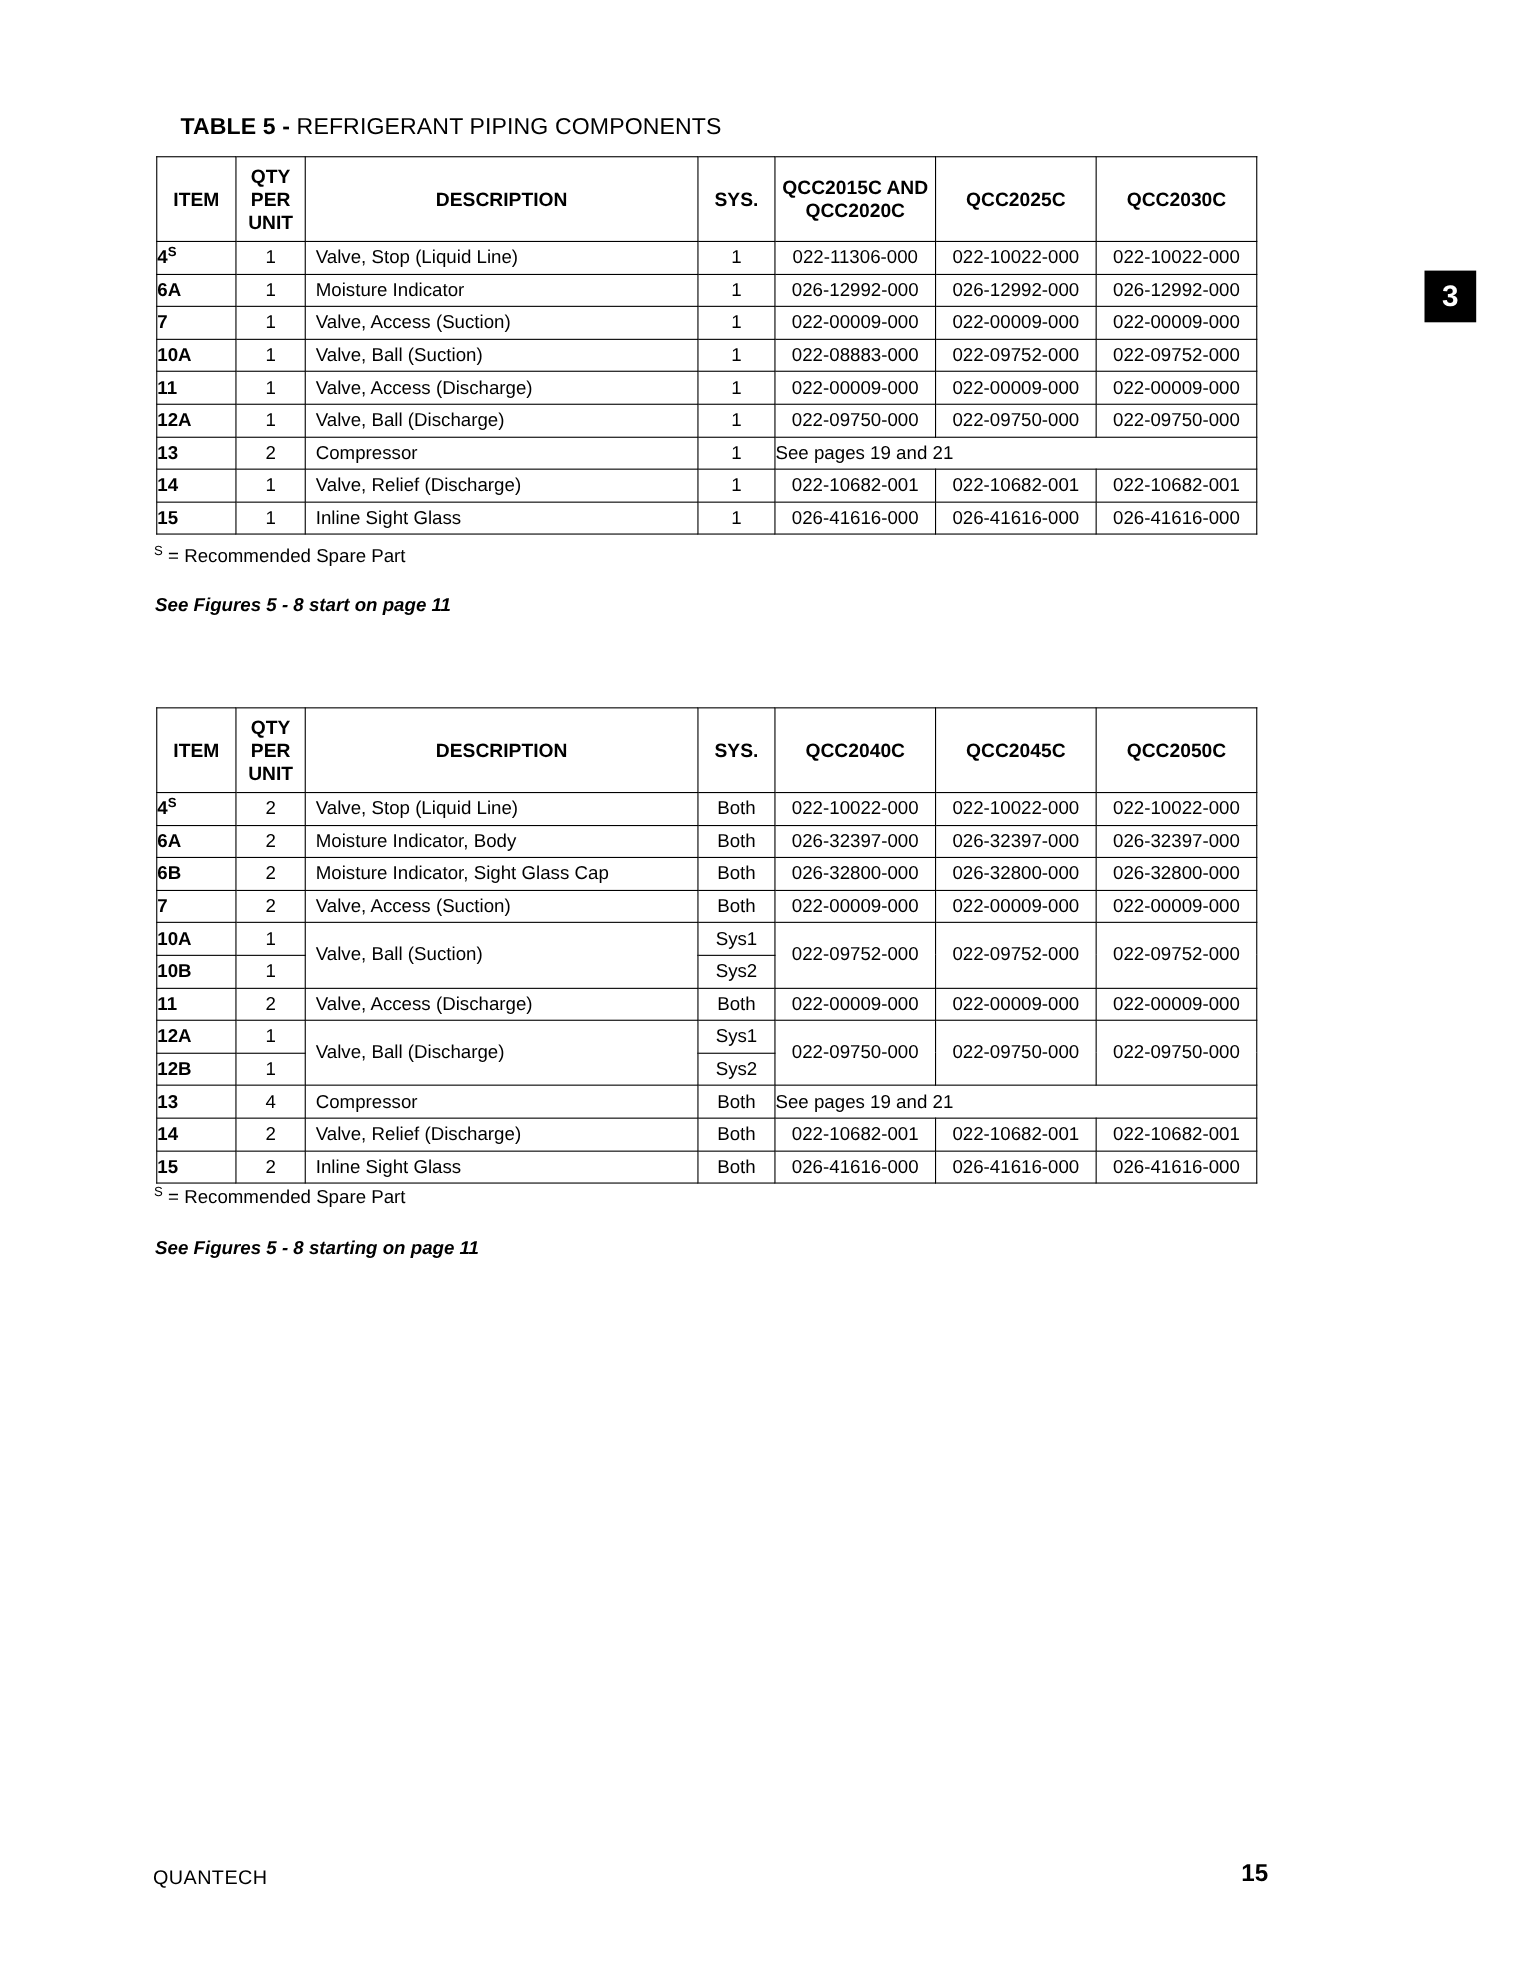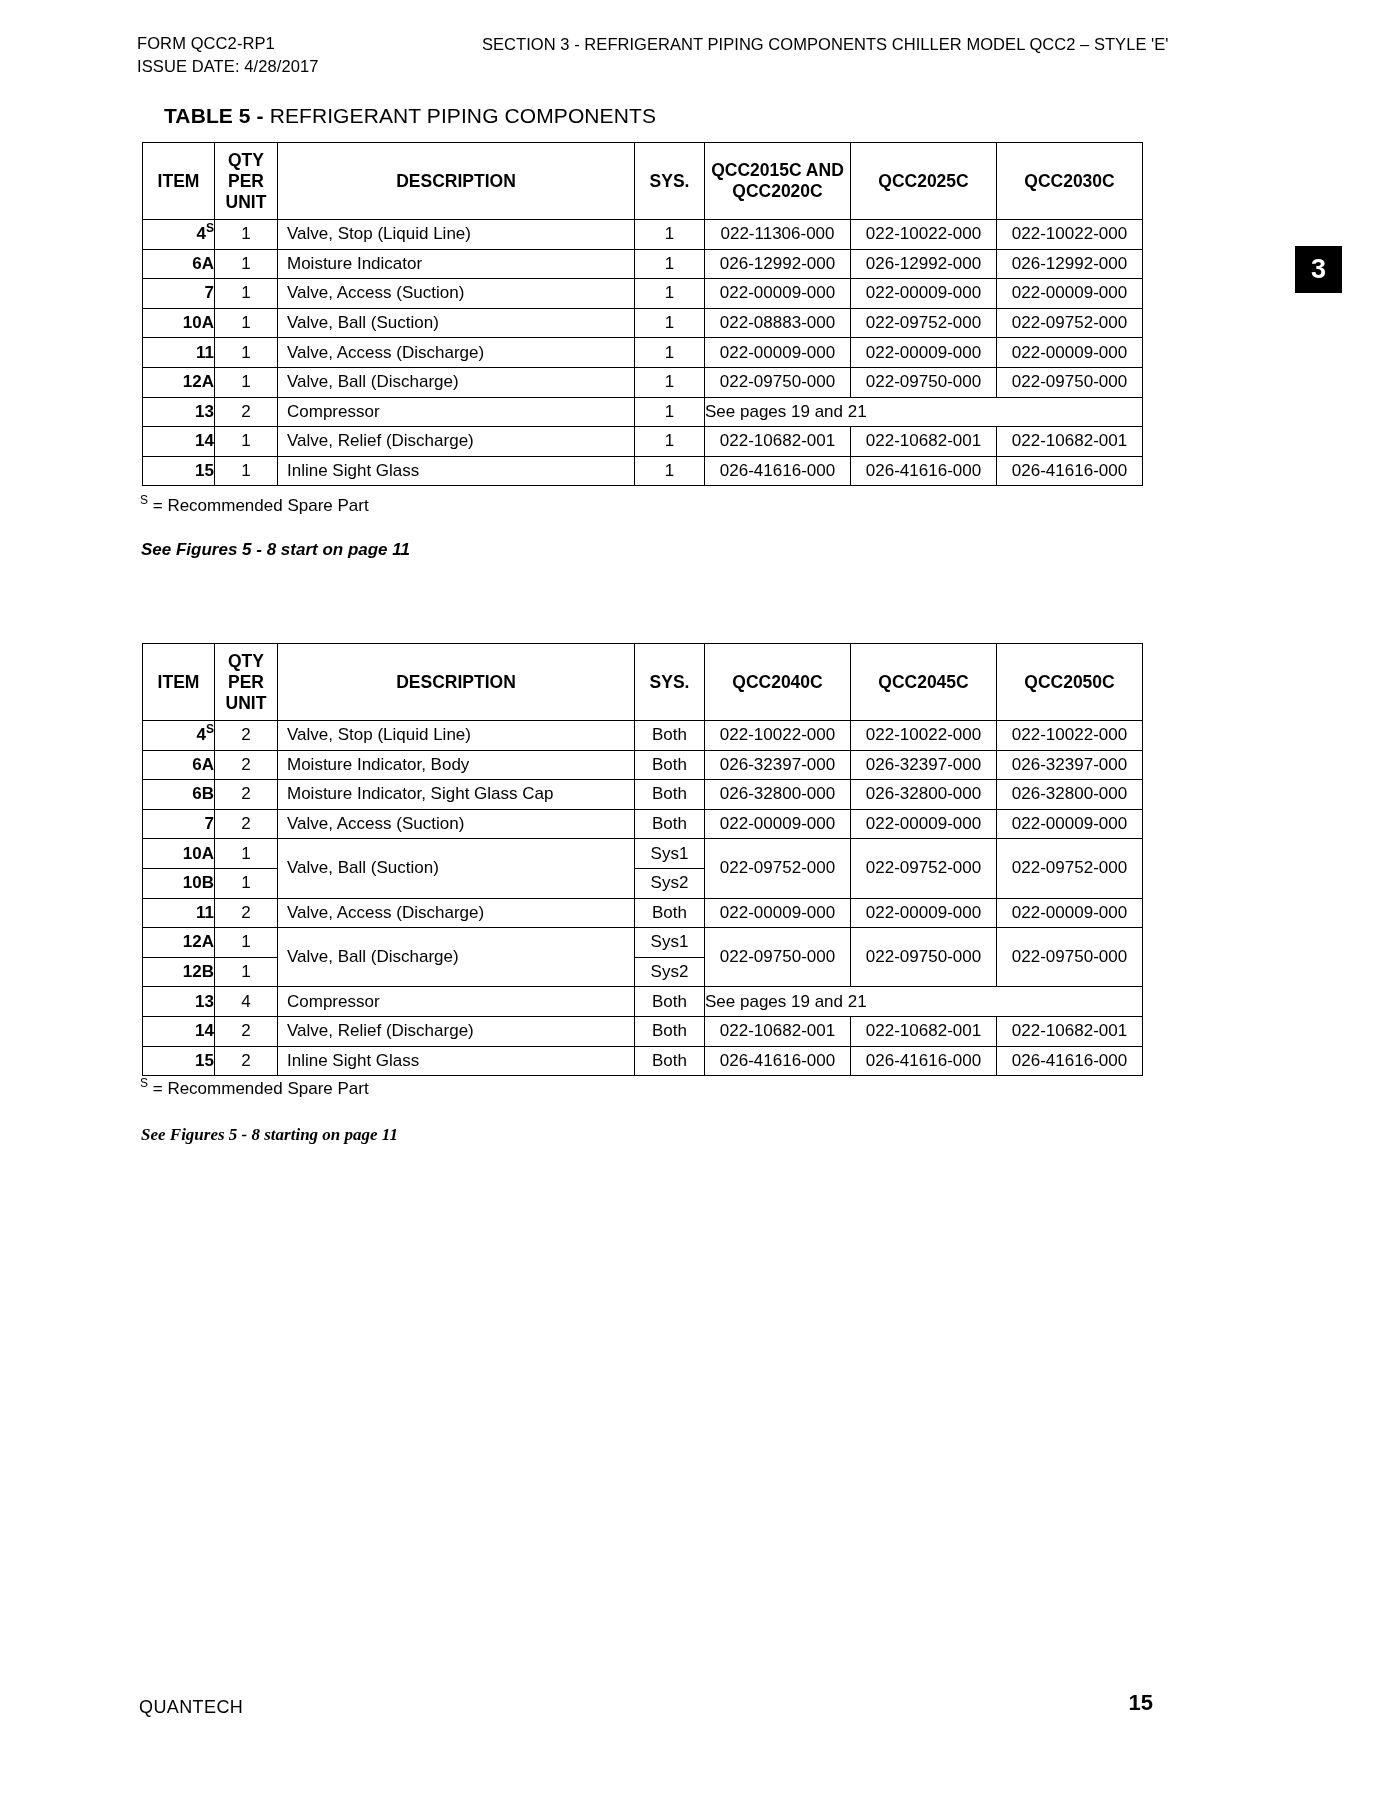--- a/index.html
+++ b/index.html
@@ -94,21 +94,21 @@
   table.parts thead th {
     font-weight: bold;
     text-align: center;
     height: 76px;
     line-height: 21px;
     font-size: 17.5px;
   }
   table.parts tbody td {
     height: 28.6px;
   }
-  .c-item   { text-align: right; font-weight: bold; }
+  .c-item   { text-align: left; font-weight: bold; }
   .c-qty    { text-align: center; }
   .c-desc   { text-align: left; padding-left: 9px !important; }
   .c-sys    { text-align: center; }
   .c-pn     { text-align: center; }
   .c-span   { text-align: left; }
   sup.sp {
     font-size: 12px;
     font-weight: bold;
     vertical-align: super;
     line-height: 0;
@@ -159,27 +159,20 @@
     text-align: right;
     font-size: 22px;
     font-weight: bold;
   }
 </style>
 </head>
 <body>
 
 <div class="page">
 
-  <div class="runhead">
-    <div class="runhead-left">
-      <div>FORM QCC2-RP1</div>
-      <div>ISSUE DATE: 4/28/2017</div>
-    </div>
-    <div class="runhead-right">SECTION 3 - REFRIGERANT PIPING COMPONENTS  CHILLER MODEL QCC2 – STYLE 'E'</div>
-  </div>
 
   <div class="section-tab">3</div>
 
   <div class="table-caption" style="top:104px;">
     <span class="cap-strong">TABLE 5 - </span><span>REFRIGERANT PIPING COMPONENTS</span>
   </div>
 
   <table class="parts" style="top:142px;">
     <colgroup>
       <col class="w-item">
@@ -426,18 +419,18 @@
         <td class="c-pn">026-41616-000</td>
         <td class="c-pn">026-41616-000</td>
       </tr>
     </tbody>
   </table>
 
   <div class="footnote" style="top:1079px;">
     <span class="sup-s">S</span><span> = Recommended Spare Part</span>
   </div>
 
-  <div class="note-italic" style="top:1125px;font-family:Liberation Serif, serif;">See Figures 5 - 8 starting on page 11</div>
+  <div class="note-italic" style="top:1125px;">See Figures 5 - 8 starting on page 11</div>
 
   <div class="foot-brand">QUANTECH</div>
   <div class="foot-page">15</div>
 
 </div>
 
 </body></html>

